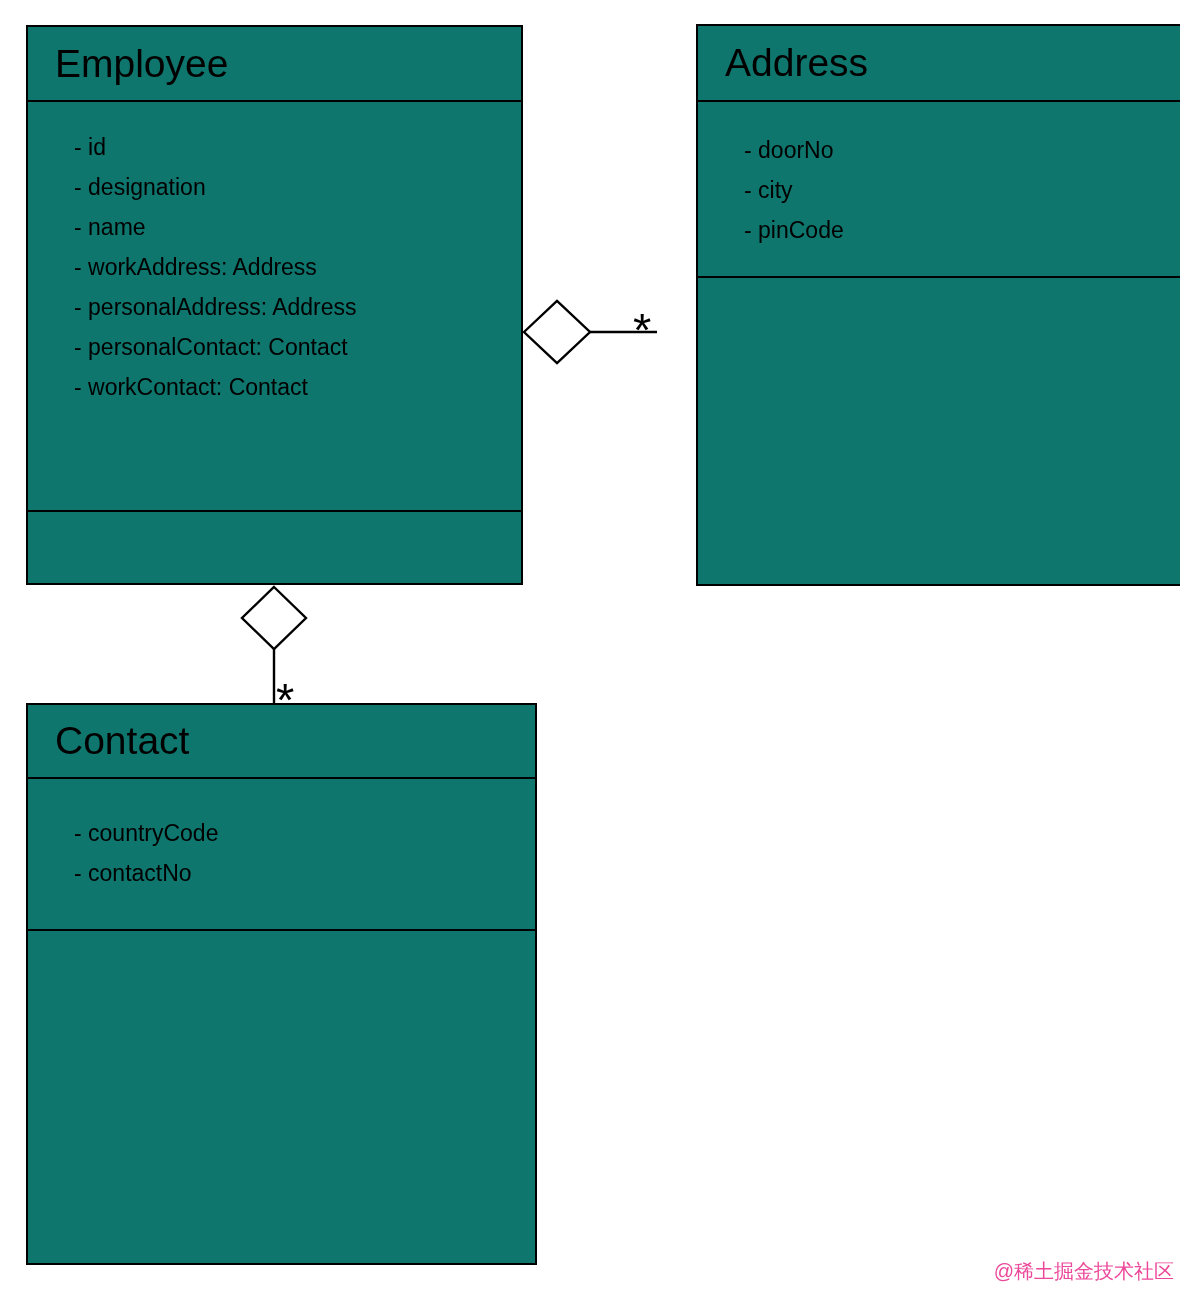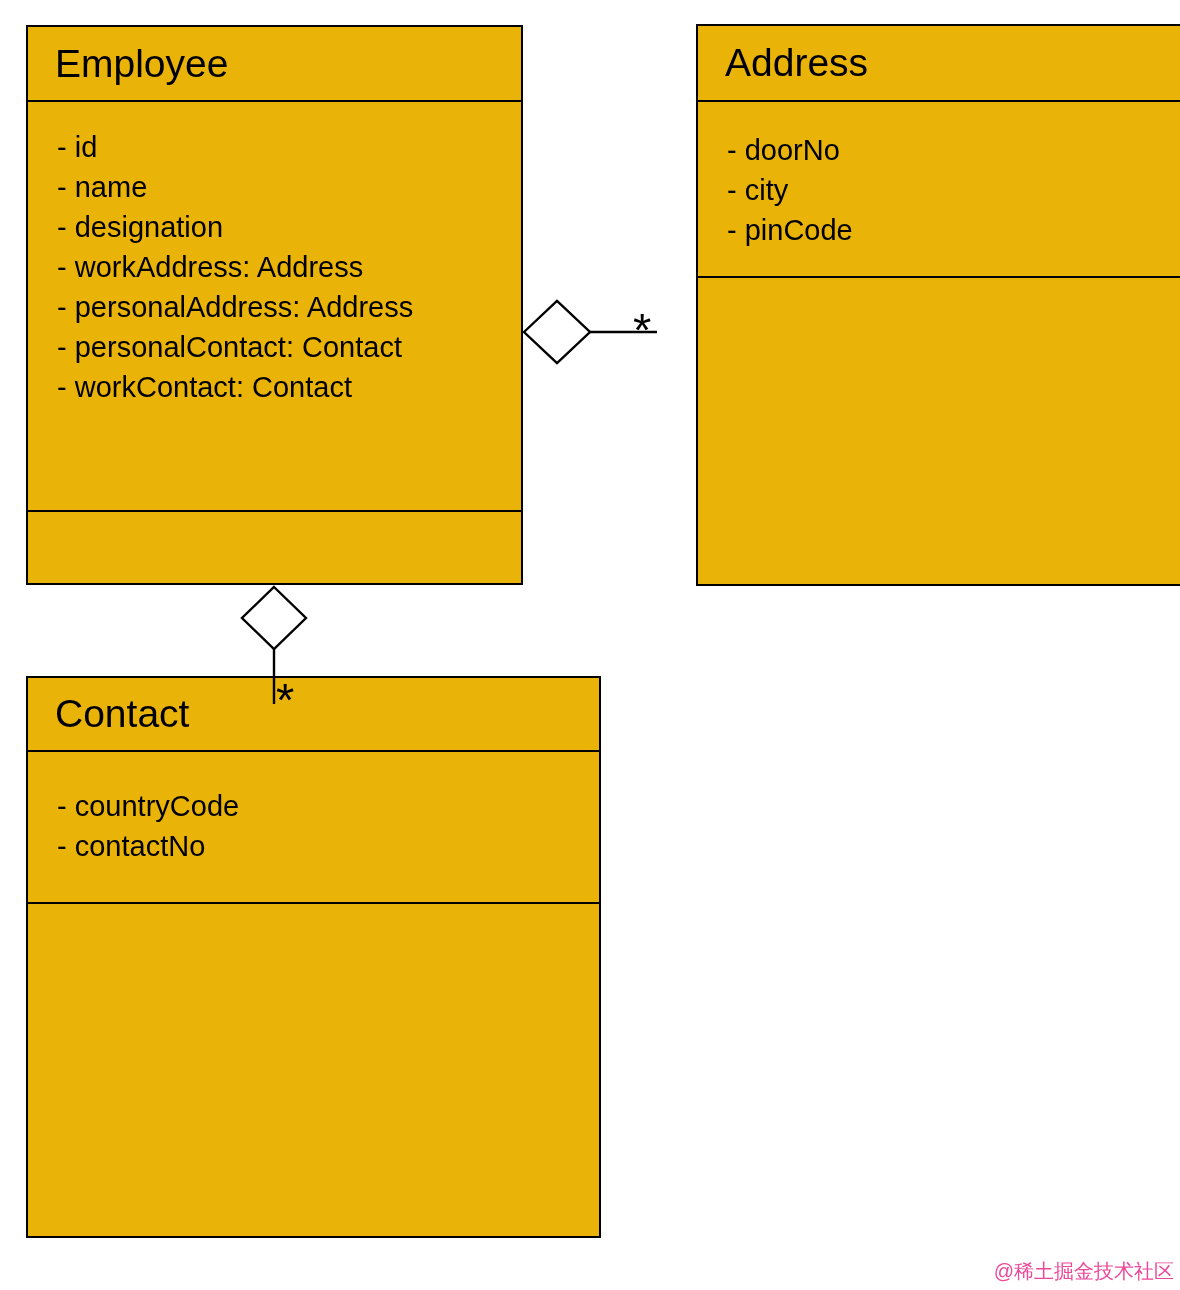--- a/index.html
+++ b/index.html
@@ -15,55 +15,55 @@
     font-family: "Liberation Sans", "DejaVu Sans", sans-serif;
     color: #000000;
   }
   .canvas {
     position: absolute;
     inset: 0;
   }
   .uml-class {
     position: absolute;
     border: 2px solid #000000;
-    background: #eab308;
+    background: #0f766e;
     box-sizing: border-box;
     display: flex;
     flex-direction: column;
   }
   .uml-title {
     box-sizing: border-box;
     border-bottom: 2px solid #000000;
     font-size: 39px;
     display: flex;
     align-items: center;
     padding-left: 27px;
     letter-spacing: 0px;
     flex: 0 0 auto;
   }
   .uml-attrs {
     box-sizing: border-box;
     border-bottom: 2px solid #000000;
-    font-size: 29px;
+    font-size: 23px;
     line-height: 40px;
-    padding-left: 29px;
+    padding-left: 46px;
     flex: 0 0 auto;
   }
   .uml-methods {
     flex: 1 1 auto;
   }
   #cls-employee { left: 26px; top: 25px; width: 497px; height: 560px; }
   #cls-employee .uml-title { height: 75px; }
   #cls-employee .uml-attrs { height: 410px; padding-top: 25px; }
 
   #cls-address { left: 656px; top: 24px; width: 499px; height: 562px; margin-left: 40px; }
   #cls-address .uml-title { height: 76px; }
   #cls-address .uml-attrs { height: 176px; padding-top: 28px; }
 
-  #cls-contact { left: 26px; top: 676px; width: 575px; height: 562px; }
+  #cls-contact { left: 26px; top: 703px; width: 511px; height: 562px; }
   #cls-contact .uml-title { height: 74px; }
   #cls-contact .uml-attrs { height: 146px; padding-top: 28px; margin-top: 6px; }
 
   svg.connectors {
     position: absolute;
     left: 0; top: 0;
     width: 1180px; height: 1290px;
     pointer-events: none;
   }
   .multiplicity {
@@ -85,22 +85,22 @@
 </style>
 </head>
 <body>
 
 <div class="canvas">
 
   <div class="uml-class" id="cls-employee">
     <div class="uml-title">Employee</div>
     <div class="uml-attrs">
       <div>- id</div>
+      <div>- designation</div>
       <div>- name</div>
-      <div>- designation</div>
       <div>- workAddress: Address</div>
       <div>- personalAddress: Address</div>
       <div>- personalContact: Contact</div>
       <div>- workContact: Contact</div>
     </div>
     <div class="uml-methods"></div>
   </div>
 
   <div class="uml-class" id="cls-address">
     <div class="uml-title">Address</div>

